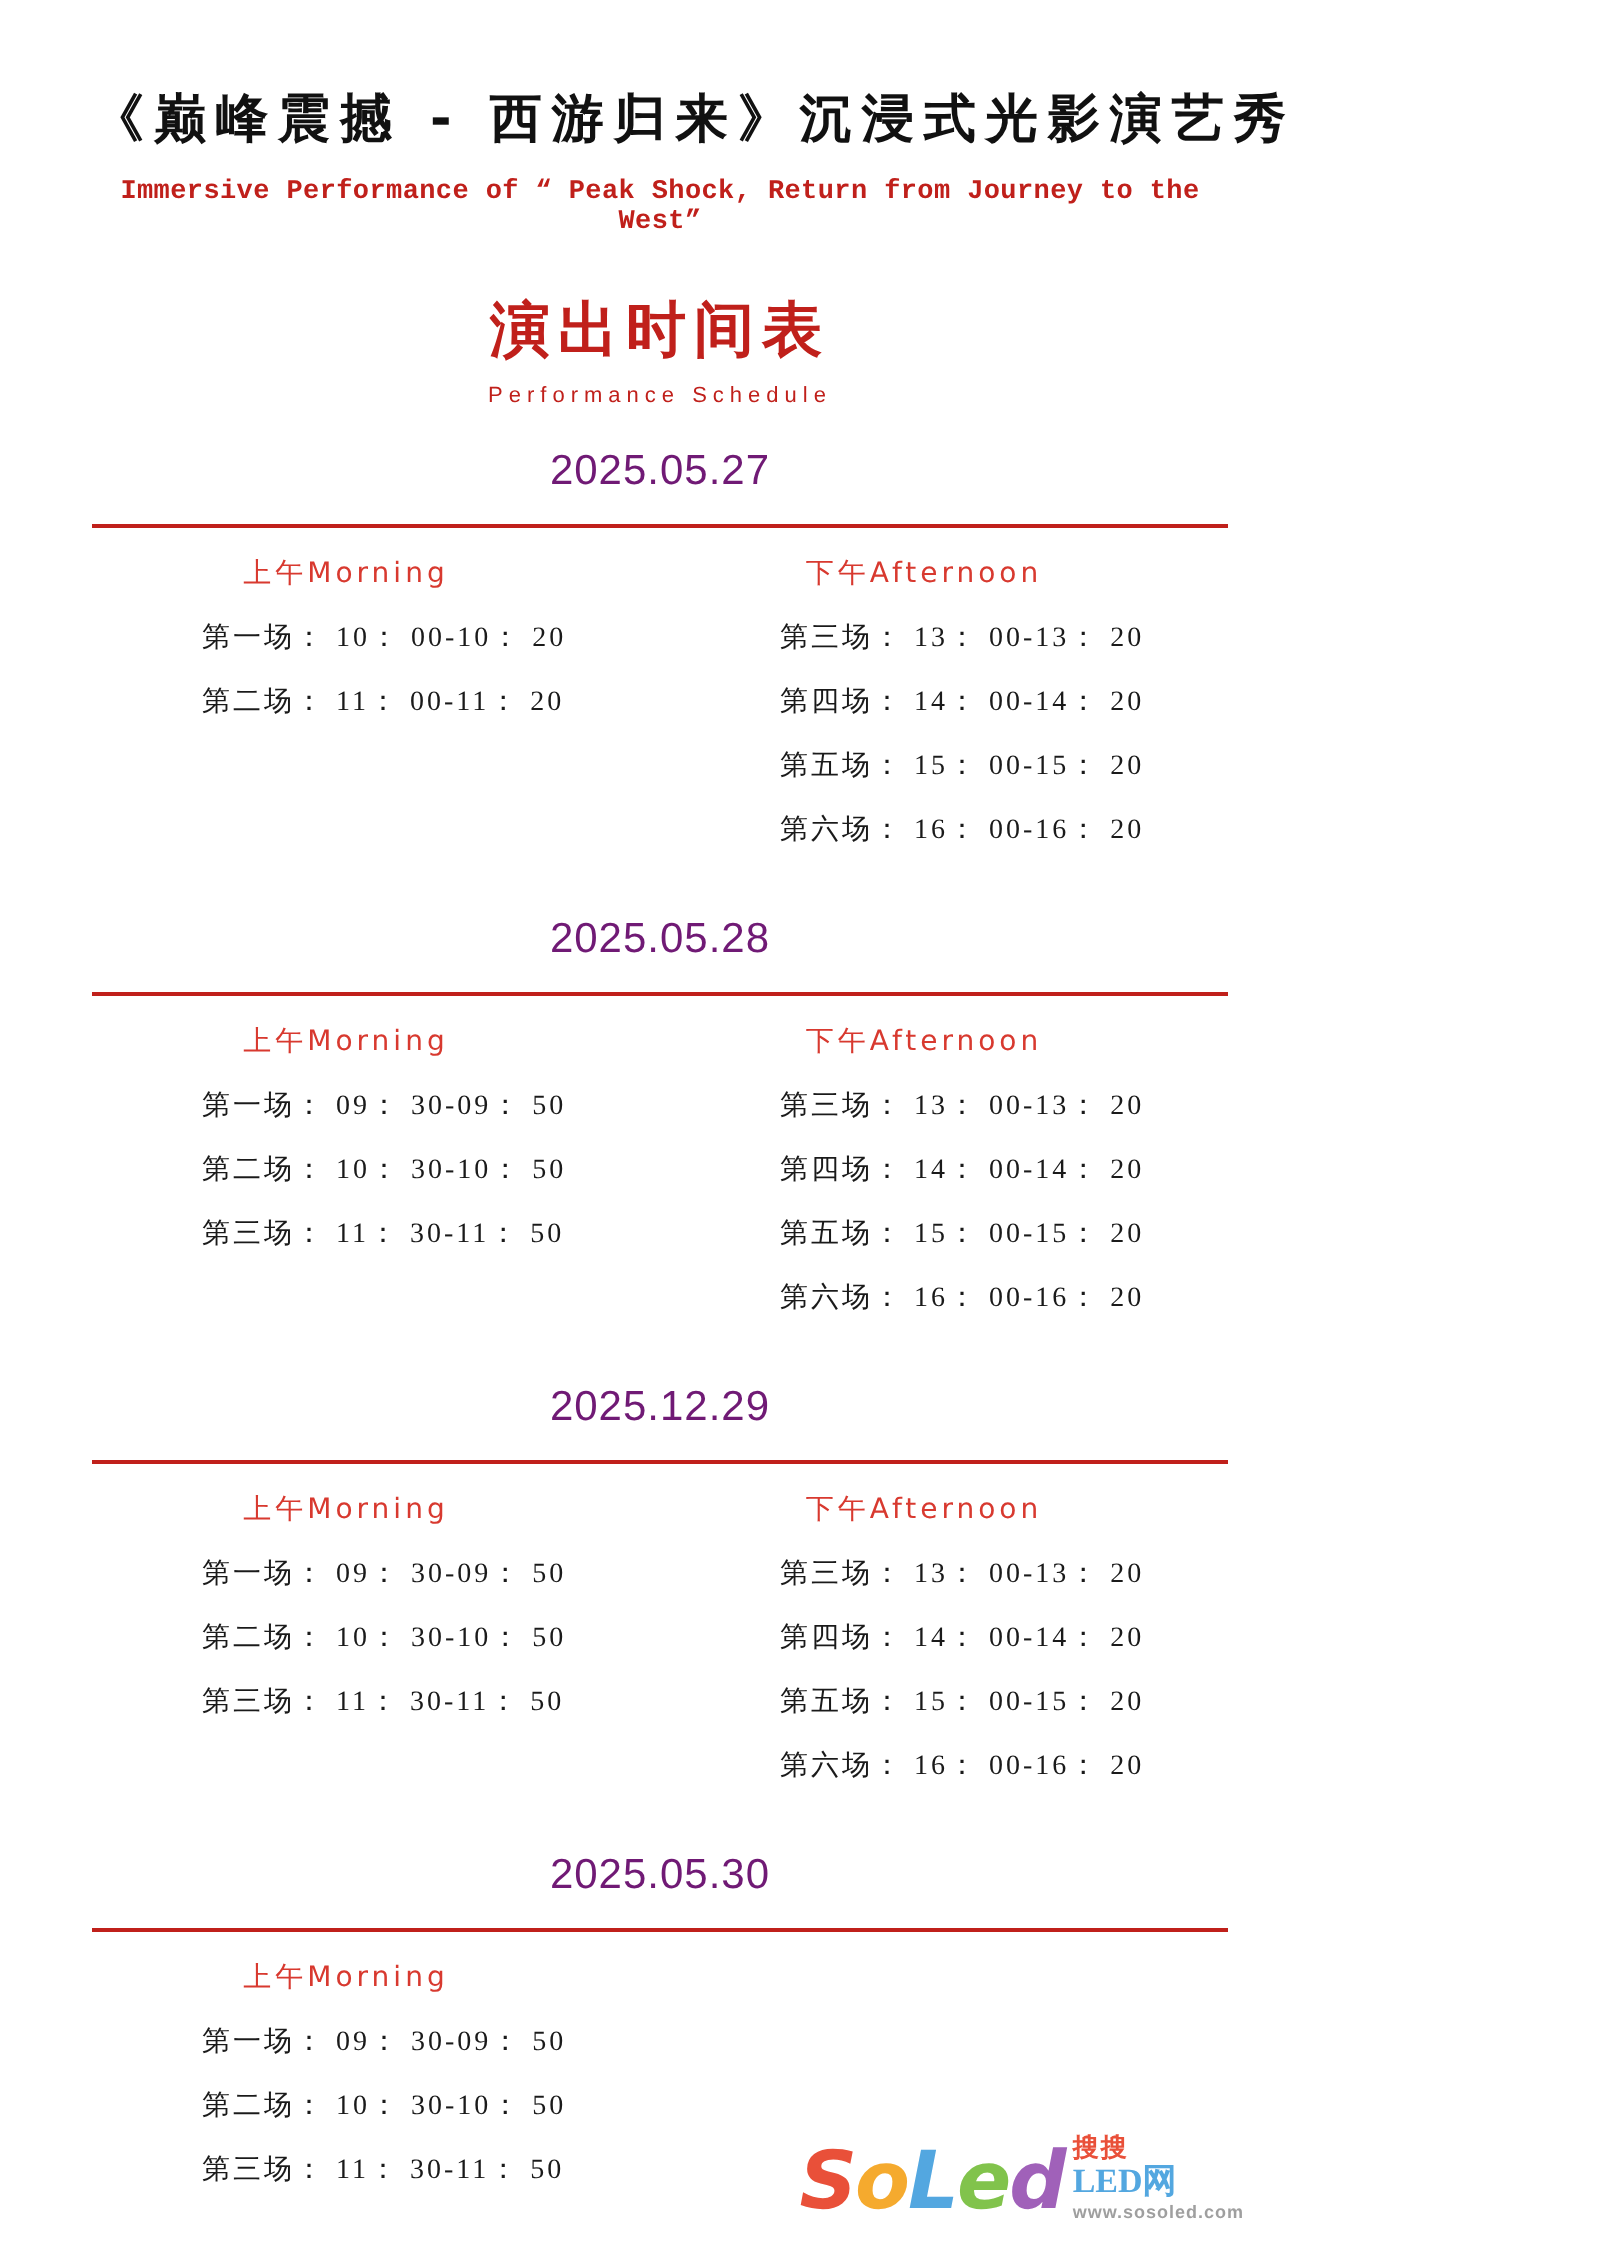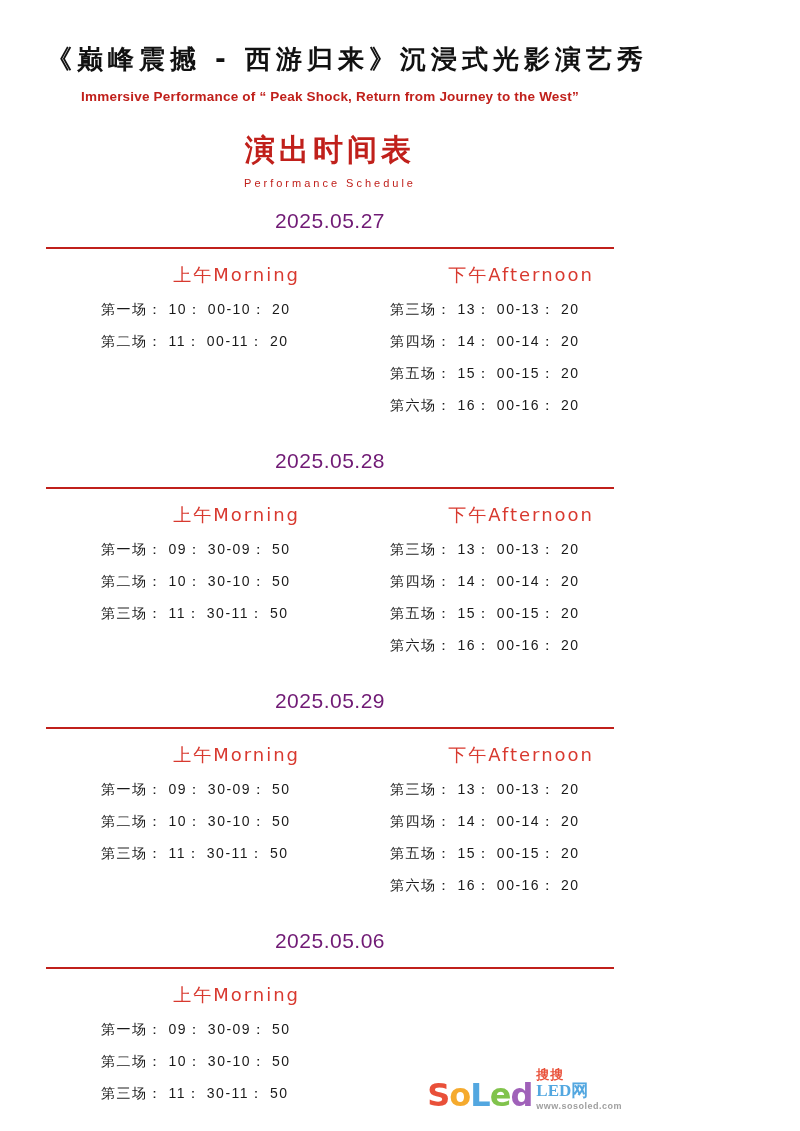--- a/index.html
+++ b/index.html
@@ -34,21 +34,21 @@
     font-family: "DejaVu Sans", sans-serif;
     white-space: nowrap;
   }
   .title-en {
     text-align: center;
     font-size: 13.5px;
     color: #c0201b;
     font-weight: bold;
     margin-top: 12px;
     letter-spacing: 0.2px;
-    font-family: Liberation Sans, sans-serif;
+    font-family: Liberation Mono, monospace;
   }
   .schedule-cn {
     text-align: center;
     font-size: 30px;
     font-weight: bold;
     color: #c0201b;
     letter-spacing: 4px;
     margin-top: 26px;
     font-family: "DejaVu Sans", sans-serif;
   }
@@ -82,51 +82,52 @@
     display: flex;
     width: 100%;
     margin-top: 14px;
   }
   .col {
     width: 50%;
     box-sizing: border-box;
   }
   .col-head {
     color: #d8392f;
-    font-size: 18px;
+    font-size: 14px;
     letter-spacing: 2px;
-    text-align: right;
+    text-align: center;
     margin-bottom: 14px;
     font-family: "DejaVu Sans", sans-serif;
   }
   .col-left .col-head { padding-right: 30px; }
   .col-right .col-head { padding-right: 20px; }
   .session {
     font-size: 14px;
     letter-spacing: 1.5px;
     color: #1a1a1a;
     margin: 0 0 14px 0;
-    font-family: Liberation Sans, sans-serif;
+    font-family: Liberation Serif, serif;
     white-space: nowrap;
   }
   .col-left .session { padding-left: 55px; }
   .col-right .session { padding-left: 60px; }
 
   
   .watermark {
     position: absolute;
     right: 38px;
     bottom: 20px;
     display: flex;
     align-items: flex-end;
     opacity: 0.95;
   }
   .wm-soled {
-    font-size: 32px;
-    font-weight: bold;
+    font-size: 40px;
+    font-weight: bold;
+    font-style: italic;
     letter-spacing: -1px;
     line-height: 1;
     font-family: "DejaVu Sans", sans-serif;
   }
   .wm-s { color: #e8472f; }
   .wm-o { color: #f5a623; }
   .wm-l { color: #4aa3df; }
   .wm-e { color: #7bc043; }
   .wm-d { color: #9b59b6; }
   .wm-right {
@@ -198,40 +199,40 @@
           <div class="col col-right">
             <div class="col-head">下午Afternoon</div>
             <div class="session">第三场： 13： 00-13： 20</div>
             <div class="session">第四场： 14： 00-14： 20</div>
             <div class="session">第五场： 15： 00-15： 20</div>
             <div class="session">第六场： 16： 00-16： 20</div>
           </div>
         </div>
       </div>
       <div class="day-block">
-        <div class="day-date">2025.05.29</div>
+        <div class="day-date">2025.12.29</div>
         <div class="rule"></div>
         <div class="cols">
           <div class="col col-left">
             <div class="col-head">上午Morning</div>
             <div class="session">第一场： 09： 30-09： 50</div>
             <div class="session">第二场： 10： 30-10： 50</div>
             <div class="session">第三场： 11： 30-11： 50</div>
           </div>
           <div class="col col-right">
             <div class="col-head">下午Afternoon</div>
             <div class="session">第三场： 13： 00-13： 20</div>
             <div class="session">第四场： 14： 00-14： 20</div>
             <div class="session">第五场： 15： 00-15： 20</div>
             <div class="session">第六场： 16： 00-16： 20</div>
           </div>
         </div>
       </div>
       <div class="day-block">
-        <div class="day-date">2025.05.06</div>
+        <div class="day-date">2025.05.30</div>
         <div class="rule"></div>
         <div class="cols">
           <div class="col col-left">
             <div class="col-head">上午Morning</div>
             <div class="session">第一场： 09： 30-09： 50</div>
             <div class="session">第二场： 10： 30-10： 50</div>
             <div class="session">第三场： 11： 30-11： 50</div>
           </div>
           <div class="col col-right"></div>
         </div>

